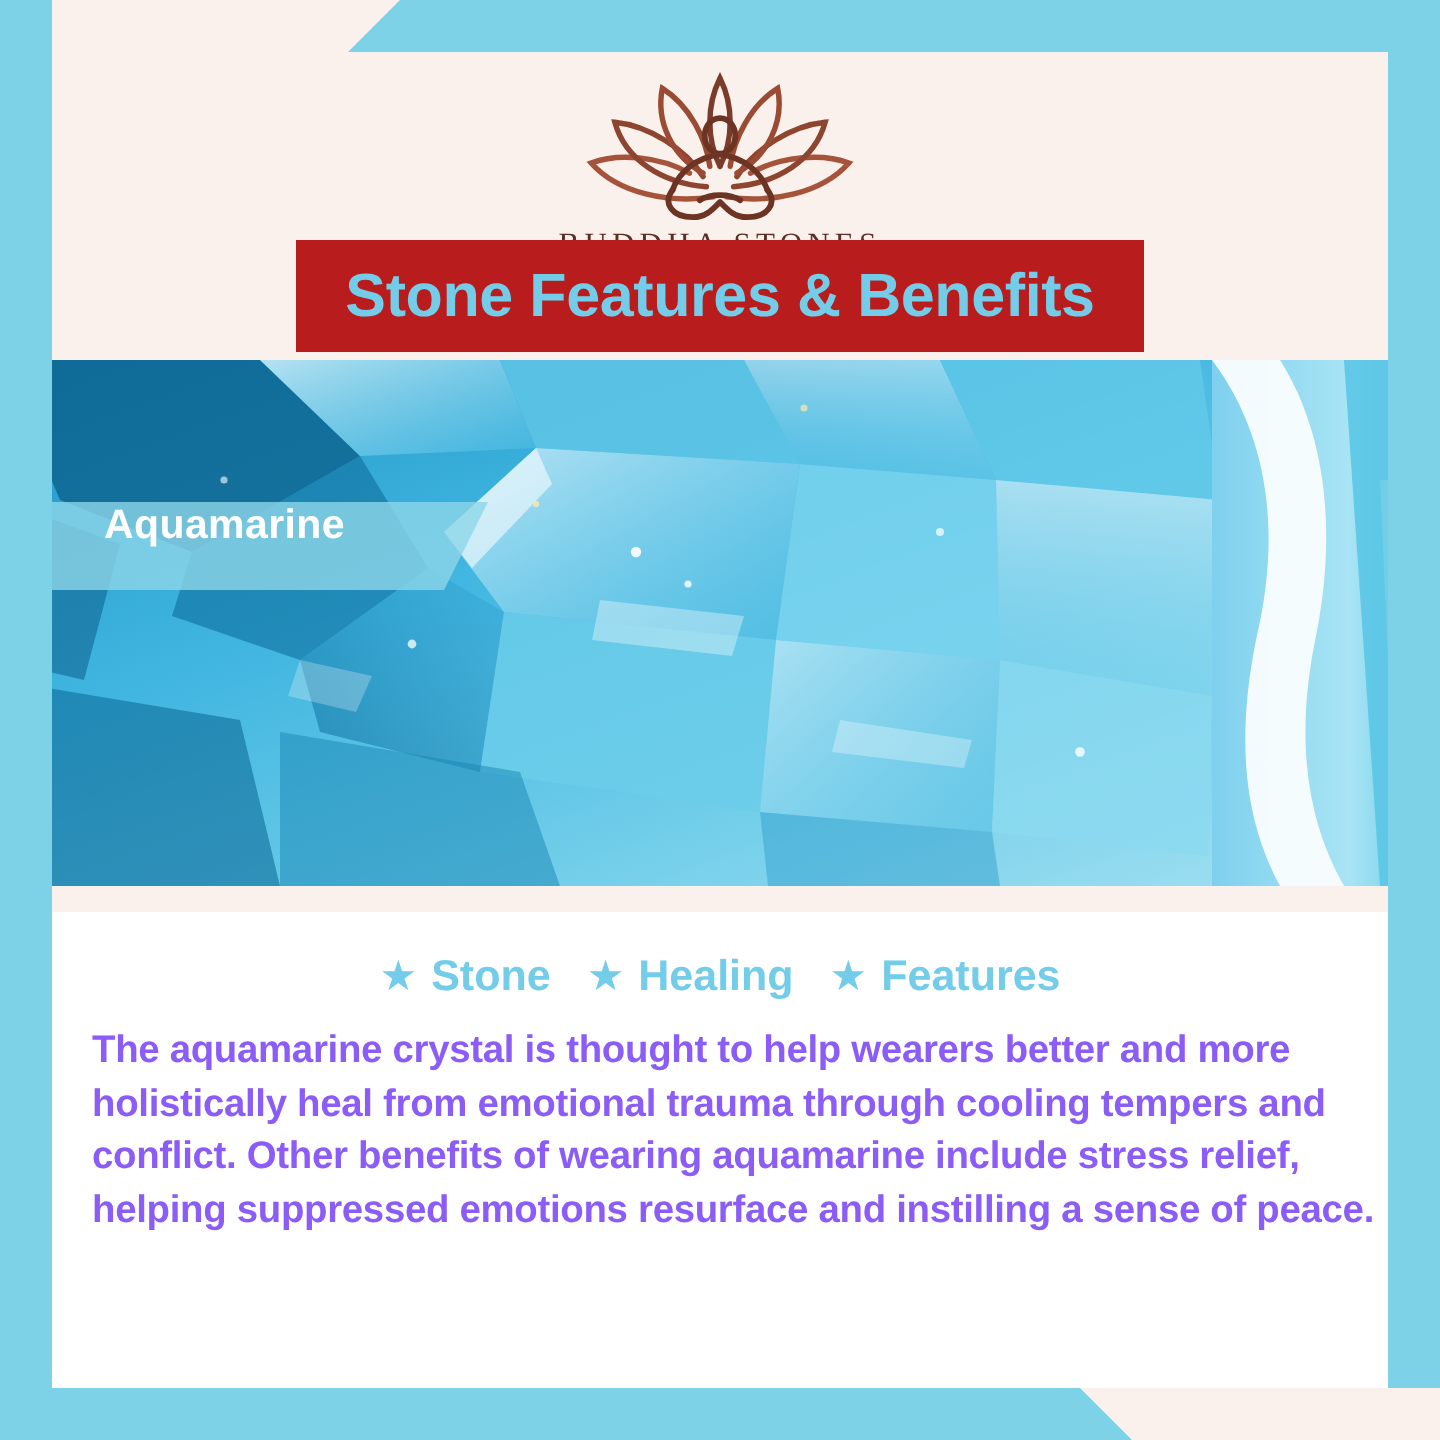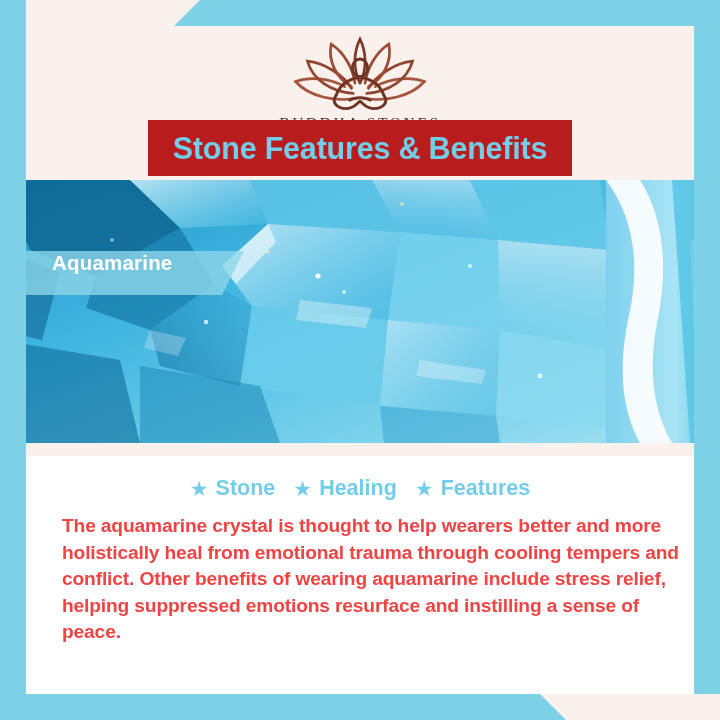--- a/index.html
+++ b/index.html
@@ -171,26 +171,26 @@
     font-size: 21px;
     line-height: 1;
   }
   .benefit-label {
     color: #74cde8;
     font-size: 21.5px;
     font-weight: 700;
   }
 
   .body-text {
-    margin: 12px 0 0 16px;
+    margin: 12px 0 0 0;
     padding: 0 6px 0 20px;
     font-size: 19.2px;
     font-weight: 700;
     line-height: 1.38;
-    color: #ef4444;
+    color: #8b5cf6;
     letter-spacing: -0.15px;
   }
 </style>
 </head>
 <body>
 
 <div class="card">
 
   <div class="frame-left"></div>
   <div class="frame-right-top"></div>

